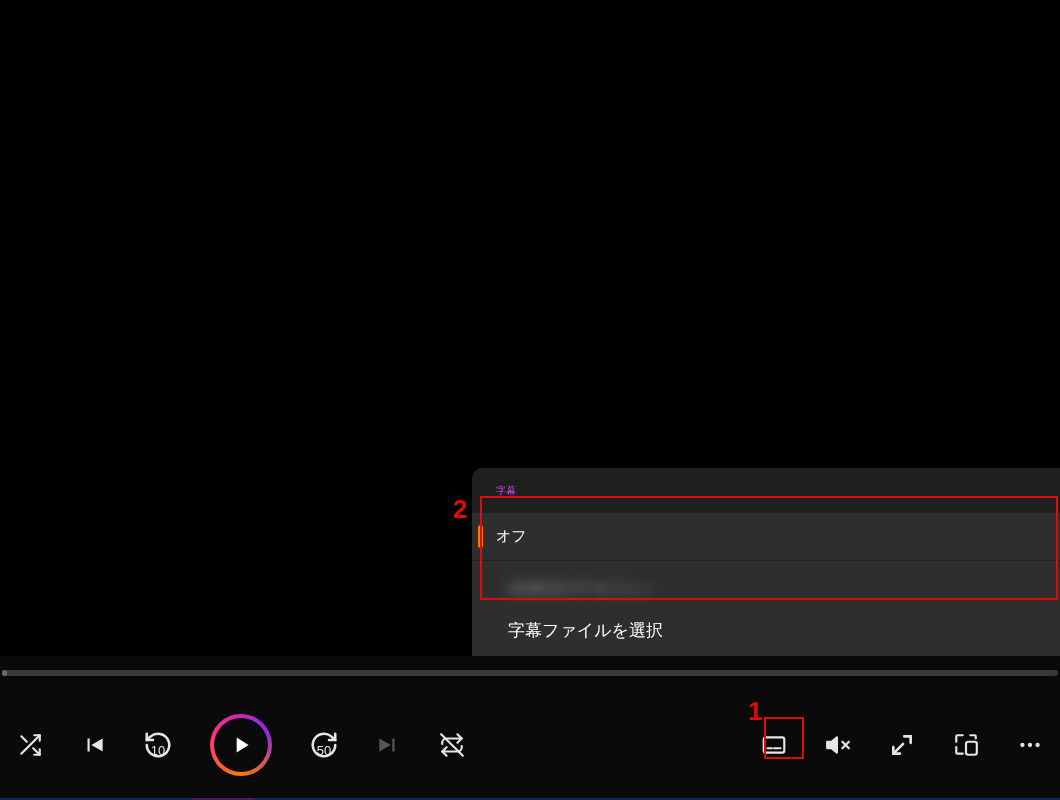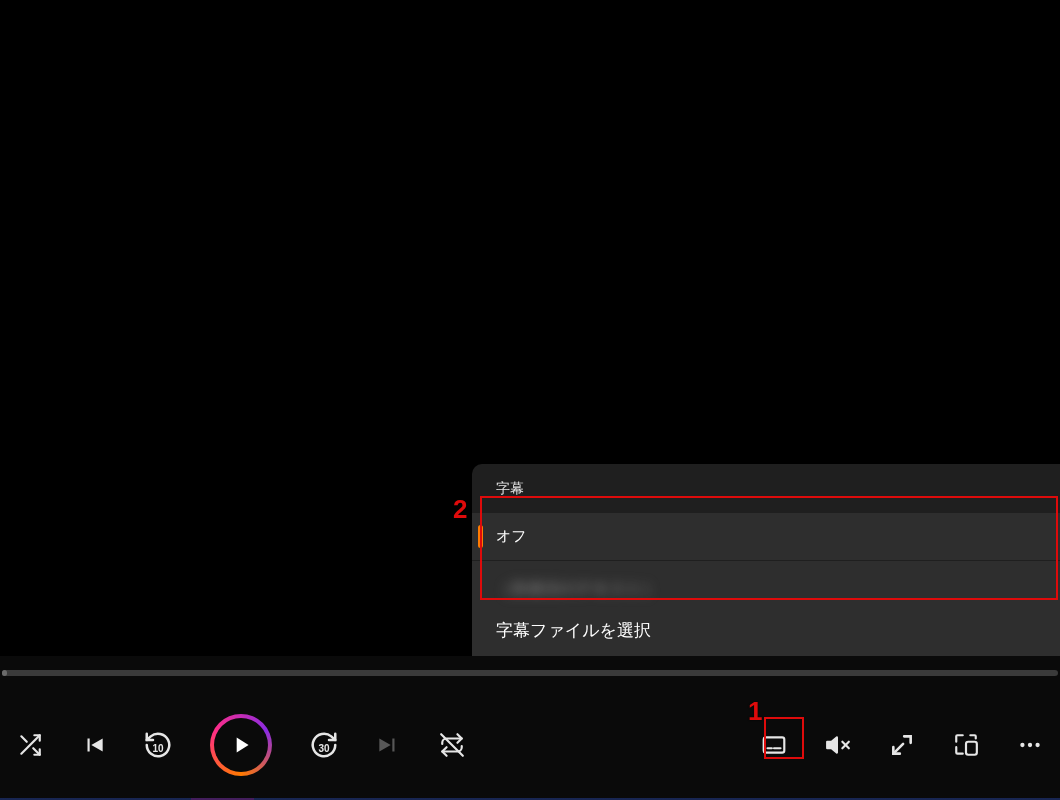--- a/index.html
+++ b/index.html
@@ -31,31 +31,31 @@
     
     .play-btn { width: 62px; height: 62px; border-radius: 50%; display: flex; align-items: center; justify-content: center; position: relative; cursor: pointer; margin: 0 6px; }
     .play-ring { position: absolute; inset: 0; border-radius: 50%;
       background: conic-gradient(from 180deg, #ff7a00, #ff2d87, #8a2be2, #ff7a00);
       padding: 4px; }
     .play-inner { position: absolute; inset: 4px; background: #0a0a0a; border-radius: 50%; display: flex; align-items: center; justify-content: center; }
     .play-inner svg { width: 26px; height: 26px; fill: #fff; }
 
     .cb-btn.disabled { opacity: .35; }
 
-    .skip-lbl { position: absolute; font-size: 10px; font-weight: 700; color: #e6e6e6; top: 16px; left: 50%; transform: translateX(-50%); }
+    .skip-lbl { position: absolute; font-size: 13px; font-weight: 400; color: #e6e6e6; top: 16px; left: 50%; transform: translateX(-50%); }
     .skip-wrap { position: relative; }
 
     
     .sub-popup { position: absolute; right: 0; bottom: 92px; width: 588px; background: #1f1f1f; border-radius: 10px 0 0 10px; box-shadow: 0 8px 24px rgba(0,0,0,.6); overflow: hidden; }
-    .pp-header { padding: 16px 24px 14px; font-size: 14px; color: #e5e5e5; }
+    .pp-header { padding: 16px 24px 14px; font-size: 10px; color: #d946ef; }
     .pp-item { position: relative; padding: 14px 24px 14px 24px; font-size: 15px; color: #fff; background: #2e2e2e; margin-top: 1px; display: flex; align-items: center; cursor: pointer; }
     .pp-item.selected::before { content: ""; position: absolute; left: 6px; top: 12px; bottom: 12px; width: 5px; background: #ff7a00; border-radius: 3px; }
     .pp-blur { filter: blur(6px); color: #9d9d9d; height: 24px; }
     .pp-blur-row { padding: 18px 24px 8px; background: #2e2e2e; margin-top: 1px; }
-    .pp-sub   { padding: 8px 24px 18px; background: #2e2e2e; font-size: 17px; color: #fff; cursor: pointer; }
+    .pp-sub   { padding: 8px 36px 18px; background: #2e2e2e; font-size: 17px; color: #fff; cursor: pointer; }
 
     
     .anno-box { position: absolute; border: 2.5px solid #de0b0b; pointer-events: none; }
     .anno-num { position: absolute; font-size: 26px; font-weight: 800; color: #de0b0b; text-shadow: 0 0 2px #000; pointer-events: none; }
 
     
     .bottom-line { position: absolute; left: 0; right: 0; bottom: 0; height: 2px; background: linear-gradient(to right, #2c4fbf 0 18%, #9a3bd8 18% 24%, #2c4fbf 24% 100%); opacity: .4; }
   </style>
 </head>
 <body>
@@ -125,21 +125,21 @@
                 <path d="M8 5v14l11-7z"></path>
               </svg>
           </div>
         </div>
 
         <div class="cb-btn skip skip-wrap">
           <svg viewBox="0 0 24 24" fill="none" stroke="currentColor" stroke-width="2" stroke-linecap="round">
               <path d="M21 12a9 9 0 1 1-3.2-6.9L21 8"></path>
               <path d="M21 3v5h-5"></path>
             </svg>
-          <span class="skip-lbl">30</span>
+          <span class="skip-lbl">50</span>
         </div>
 
         <div class="cb-btn disabled">
           <svg viewBox="0 0 24 24" fill="currentColor">
               <path d="M16 6h2v12h-2zM4 6l10.5 6L4 18z"></path>
             </svg>
         </div>
 
         <div class="cb-btn">
           <svg viewBox="0 0 24 24" fill="none" stroke="currentColor" stroke-width="2" stroke-linecap="round" stroke-linejoin="round">

